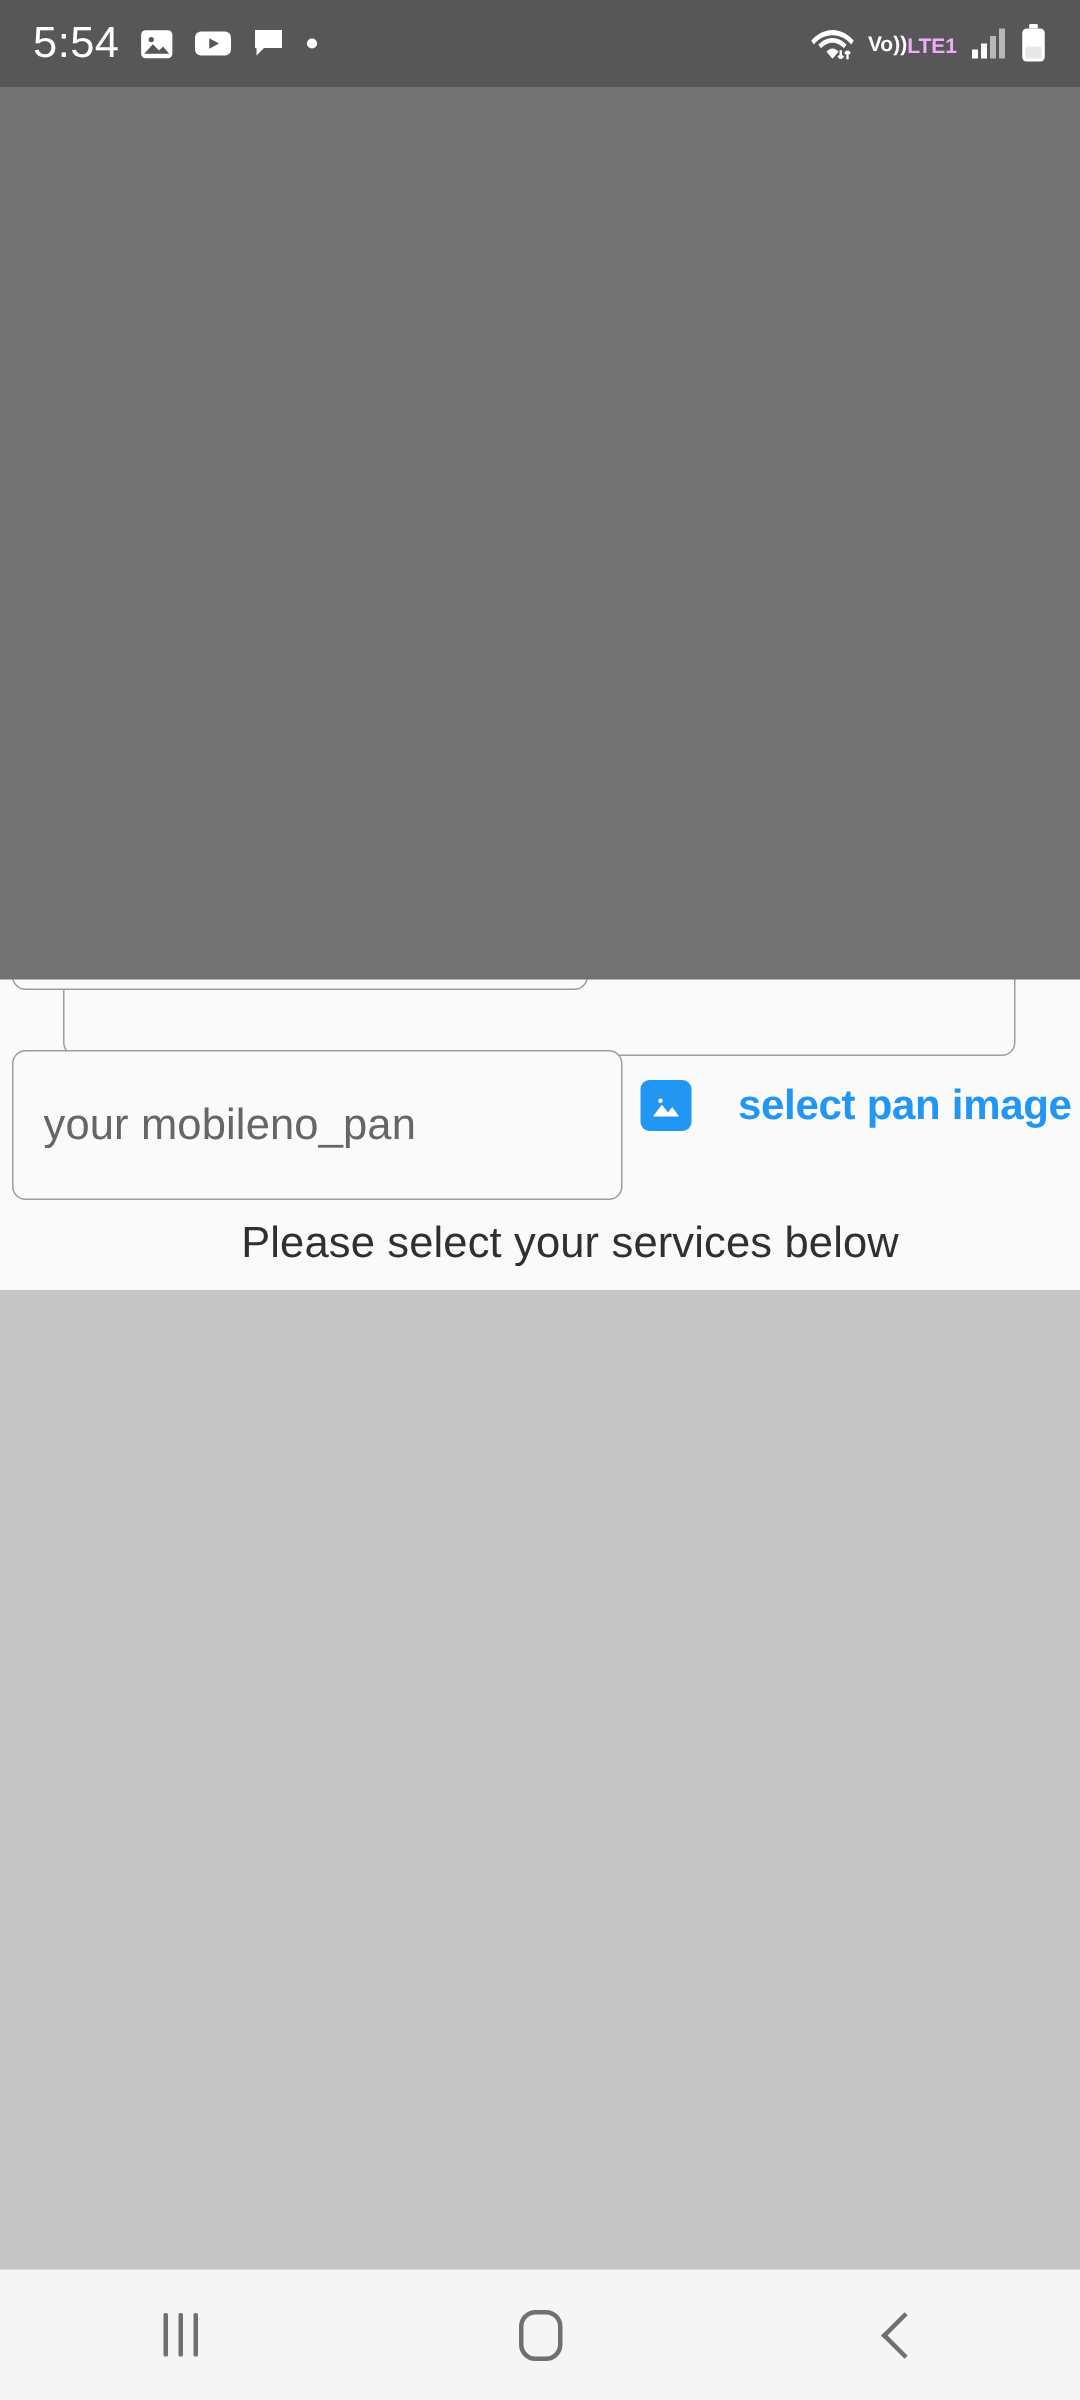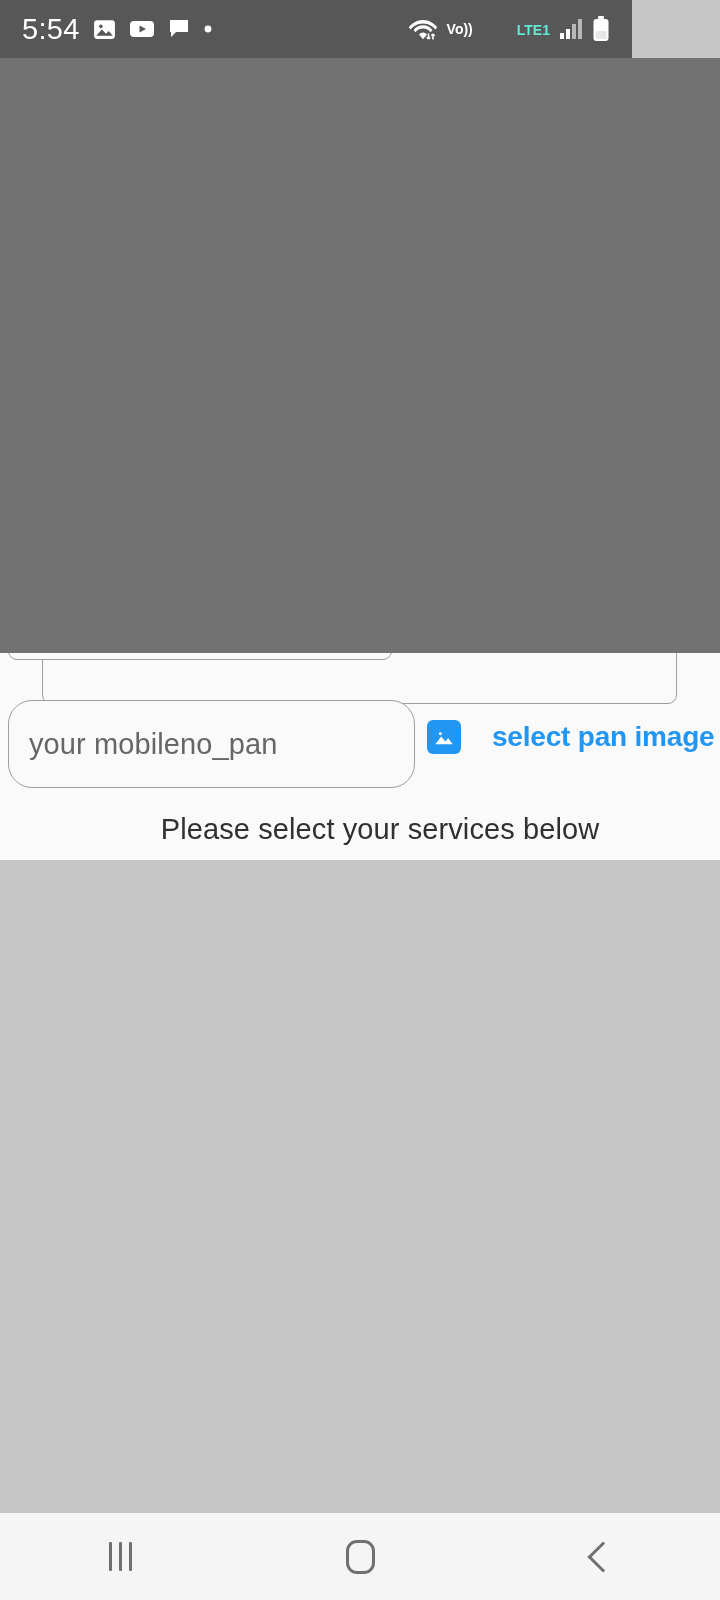--- a/index.html
+++ b/index.html
@@ -6,21 +6,21 @@
   html,body { width:720px; height:1600px; }
   body {
     font-family:"Liberation Sans", sans-serif;
     background:#c6c6c6;
     overflow:hidden;
     position:relative;
   }
 
   
   #status-bar {
-    position:absolute; top:0; left:0; width:632px; height:58px;
+    position:absolute; top:0; left:0; width:720px; height:58px;
     background:#575757;
     display:flex; align-items:center;
     padding:0 22px;
   }
   #status-left { display:flex; align-items:center; gap:12px; flex:1; }
   #status-clock {
     color:#ffffff; font-size:29px; letter-spacing:0.3px;
     font-family:"Liberation Sans", sans-serif;
   }
   .sb-icon { display:flex; align-items:center; justify-content:center; }
@@ -50,22 +50,22 @@
   
   #field-upper-wide {
     left:42px; top:554px; width:635px; height:92px;
   }
   
   #field-upper-narrow {
     left:8px; top:532px; width:384px; height:70px;
   }
 
   #field-pan {
-    left:8px; top:642px; width:407px; height:88px;
-    display:flex; align-items:center;border-radius:24px;
+    left:8px; top:642px; width:407px; height:100px;
+    display:flex; align-items:center;
   }
   #field-pan-placeholder {
     padding-left:20px;
     color:#666666;
     font-size:29px;
     letter-spacing:0.1px;
     white-space:nowrap;
   }
 
   
@@ -175,21 +175,21 @@
         <path d="M15 7.5 C9.5 7.5 5 10.5 2.6 13.6 L0.8 11.2 C3.8 7.4 9 4 15 4 C21 4 26.2 7.4 29.2 11.2 L27.4 13.6 C25 10.5 20.5 7.5 15 7.5 Z" fill="#ffffff"></path>
         <path d="M15 12.5 C11.8 12.5 9.1 14.2 7.4 16.2 L5.6 13.9 C7.8 11.3 11.1 9.3 15 9.3 C18.9 9.3 22.2 11.3 24.4 13.9 L22.6 16.2 C20.9 14.2 18.2 12.5 15 12.5 Z" fill="#ffffff"></path>
         <path d="M15 16.4 C13.4 16.4 12 17.3 11 18.5 L15 23.2 L19 18.5 C18 17.3 16.6 16.4 15 16.4 Z" fill="#ffffff"></path>
         <path d="M20.5 17.5 L20.5 23 M20.5 23 L18.8 21.2 M20.5 23 L22.2 21.2" stroke="#ffffff" stroke-width="1.6" fill="none"></path>
         <path d="M25 23.5 L25 18 M25 18 L23.3 19.8 M25 18 L26.7 19.8" stroke="#ffffff" stroke-width="1.6" fill="none"></path>
       </svg>
     </span>
 
     <span class="sb-icon" style="display:flex;flex-direction:row;align-items:center;line-height:1;">
       <span style="color:#ffffff;font-size:14px;font-weight:bold;">Vo))</span>
-      <span style="color:#5eead4;font-size:14px;font-weight:bold;margin-top:1px;padding-left:44px;">LTE1</span>
+      <span style="color:#f0abfc;font-size:14px;font-weight:bold;margin-top:1px;">LTE1</span>
     </span>
 
     <span class="sb-icon">
       <svg width="24" height="22" viewBox="0 0 24 22">
         <rect x="1" y="15" width="4" height="6" fill="#ffffff"></rect>
         <rect x="7" y="11" width="4" height="10" fill="#ffffff"></rect>
         <rect x="13" y="6" width="4" height="15" fill="#b8b8b8"></rect>
         <rect x="19" y="1" width="4" height="20" fill="#b8b8b8"></rect>
       </svg>
     </span>

